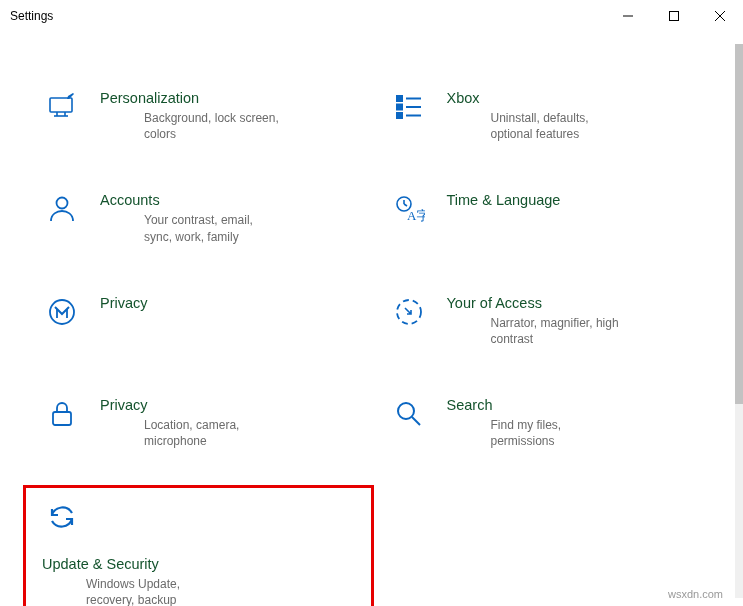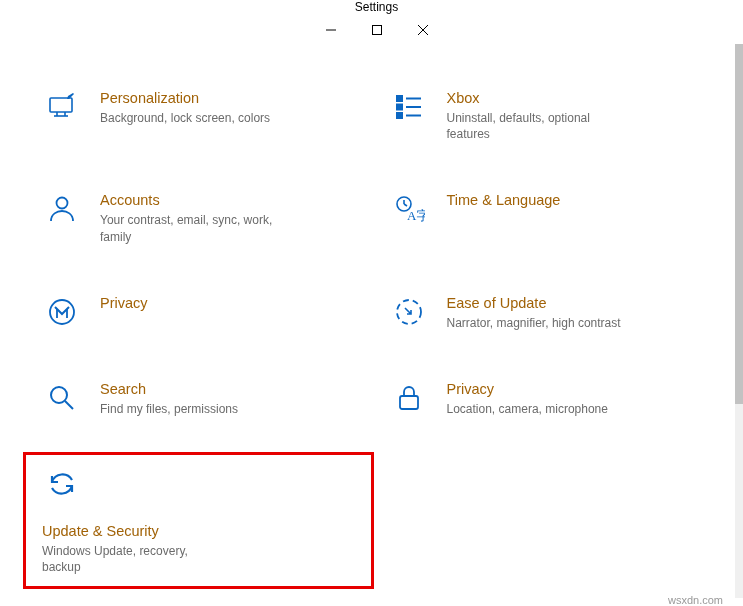--- a/index.html
+++ b/index.html
@@ -11,21 +11,20 @@
       overflow: hidden;
       position: relative;
     }
     .titlebar {
       height: 32px;
       display: flex;
       align-items: center;
       padding-left: 10px;
       font-size: 12px;
       color: #000;
-      flex-direction: column;
     }
     .titlebar-text { flex: 1; }
     .win-controls { display: flex; }
     .win-btn {
       width: 46px;
       height: 32px;
       display: flex;
       align-items: center;
       justify-content: center;
       font-family: "Segoe UI Symbol", sans-serif;
@@ -58,47 +57,48 @@
       flex-shrink: 0;
       display: flex;
       align-items: center;
       margin-top: 2px;
       margin-left: 4px;
     }
     .tile-icon svg { width: 32px; height: 32px; }
     .tile-text { padding-top: 2px; max-width: 180px; }
     .tile-title {
       font-size: 14.5px;
-      color: #a16207;
+      color: #14532d;
       margin-bottom: 4px;
       font-weight: 400;
     }
     .tile-desc {
       font-size: 12px;
       color: #6b6b6b;
       line-height: 1.35;
+      margin-left: 44px;
     }
     .scrollbar {
       position: absolute;
       right: 0;
       top: 44px;
       bottom: 8px;
       width: 8px;
       background: #f0f0f0;
     }
     .scrollbar-thumb {
       position: absolute;
       top: 0;
       width: 100%;
       height: 360px;
       background: #c2c2c2;
     }
     .watermark {
       position: absolute;
-      bottom: 0;
+      bottom: 6px;
       right: 20px;
       font-size: 11px;
       color: #999;
     }
   </style>
 </head>
 <body>
 
 <div class="titlebar">
   <span class="titlebar-text">Settings</span>
@@ -192,46 +192,46 @@
       </div>
     </div>
     <div class="tile">
       <div class="tile-icon">
         <svg viewBox="0 0 32 32" fill="none" stroke="#0a66c2" stroke-width="1.8">
     <circle cx="16" cy="16" r="12" stroke-dasharray="6 4"></circle>
     <path d="M12 12 L18 18 M18 14 L18 18 L14 18" stroke-width="1.6"></path>
   </svg>
       </div>
       <div class="tile-text">
-        <div class="tile-title">Ease of Update</div>
+        <div class="tile-title">Your of Access</div>
         <div class="tile-desc">Narrator, magnifier, high contrast</div>
+      </div>
+    </div>
+    <div class="tile">
+      <div class="tile-icon">
+        <svg viewBox="0 0 32 32" fill="none" stroke="#0a66c2" stroke-width="1.8">
+    <rect x="7" y="14" width="18" height="13" rx="2"></rect>
+    <path d="M11 14 V10 a5 5 0 0 1 10 0 V14"></path>
+  </svg>
+      </div>
+      <div class="tile-text">
+        <div class="tile-title">Privacy</div>
+        <div class="tile-desc">Location, camera, microphone</div>
       </div>
     </div>
     <div class="tile">
       <div class="tile-icon">
         <svg viewBox="0 0 32 32" fill="none" stroke="#0a66c2" stroke-width="2">
     <circle cx="13" cy="13" r="8"></circle>
     <line x1="19" y1="19" x2="27" y2="27"></line>
   </svg>
       </div>
       <div class="tile-text">
         <div class="tile-title">Search</div>
         <div class="tile-desc">Find my files, permissions</div>
-      </div>
-    </div>
-    <div class="tile">
-      <div class="tile-icon">
-        <svg viewBox="0 0 32 32" fill="none" stroke="#0a66c2" stroke-width="1.8">
-    <rect x="7" y="14" width="18" height="13" rx="2"></rect>
-    <path d="M11 14 V10 a5 5 0 0 1 10 0 V14"></path>
-  </svg>
-      </div>
-      <div class="tile-text">
-        <div class="tile-title">Privacy</div>
-        <div class="tile-desc">Location, camera, microphone</div>
       </div>
     </div>
     <div class="tile highlighted">
       <div class="tile-icon">
         <svg viewBox="0 0 32 32" fill="none" stroke="#0a66c2" stroke-width="2.2">
     <path d="M26 12 A11 11 0 0 0 6 14"></path>
     <polyline points="6,8 6,14 12,14"></polyline>
     <path d="M6 20 A11 11 0 0 0 26 18"></path>
     <polyline points="26,24 26,18 20,18"></polyline>
   </svg>

